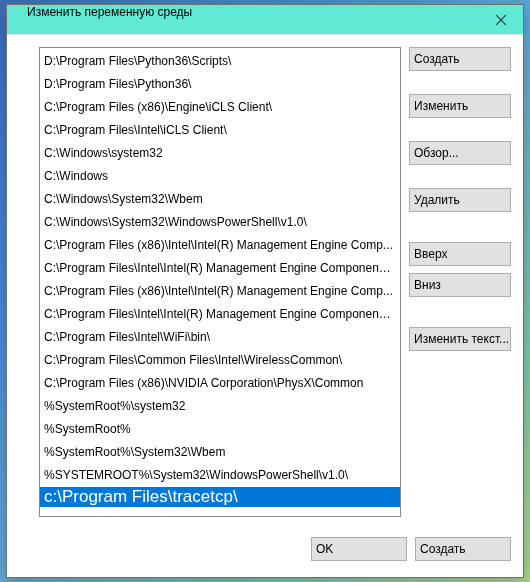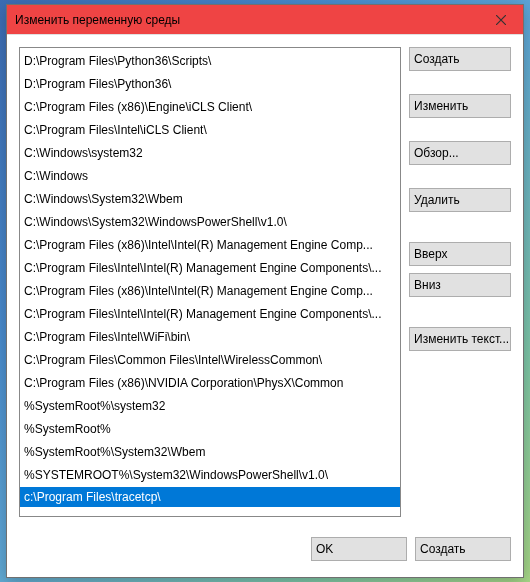--- a/index.html
+++ b/index.html
@@ -20,23 +20,22 @@
     height: 574px;
     background: #ffffff;
     border: 1px solid #707070;
     box-shadow: 0 4px 16px rgba(0,0,0,0.25);
     display: flex;
     flex-direction: column;
   }
   .titlebar {
     height: 30px;
     display: flex;
-    align-items: center;
-    padding-left: 8px;
-    background: #ef4444;
+    padding-left: 20px;
+    background: #5eead4;
     border-bottom: 1px solid #e0e0e0;
   }
   .titlebar-title {
     flex: 1;
     font-size: 12px;
     color: #000;
   }
   .close-btn {
     width: 45px;
     height: 29px;
@@ -49,20 +48,21 @@
   .client {
     flex: 1;
     display: flex;
     flex-direction: column;
     padding: 12px;
   }
   .main-area {
     flex: 1;
     display: flex;
     gap: 8px;
+    margin-left: 20px;
   }
   .listbox {
     flex: 1;
     border: 1px solid #888;
     background: #fff;
     overflow: hidden;
     padding-top: 2px;
   }
   .list-item {
     padding: 2px 6px 2px 4px;
@@ -75,21 +75,21 @@
   }
   .list-item.selected {
     background: #fff;
     padding: 0;
   }
   .edit-input {
     width: 100%;
     border: 2px solid #0078d7;
     padding: 1px 2px;
     font-family: "Segoe UI", Tahoma, sans-serif;
-    font-size: 12px;
+    font-size: 17px;
     height: 20px;
     outline: none;
     background: #0078d7;
     color: #fff;
   }
   .edit-input::selection { background: #0078d7; color: #fff; }
   .button-col {
     width: 102px;
     display: flex;
     flex-direction: column;

